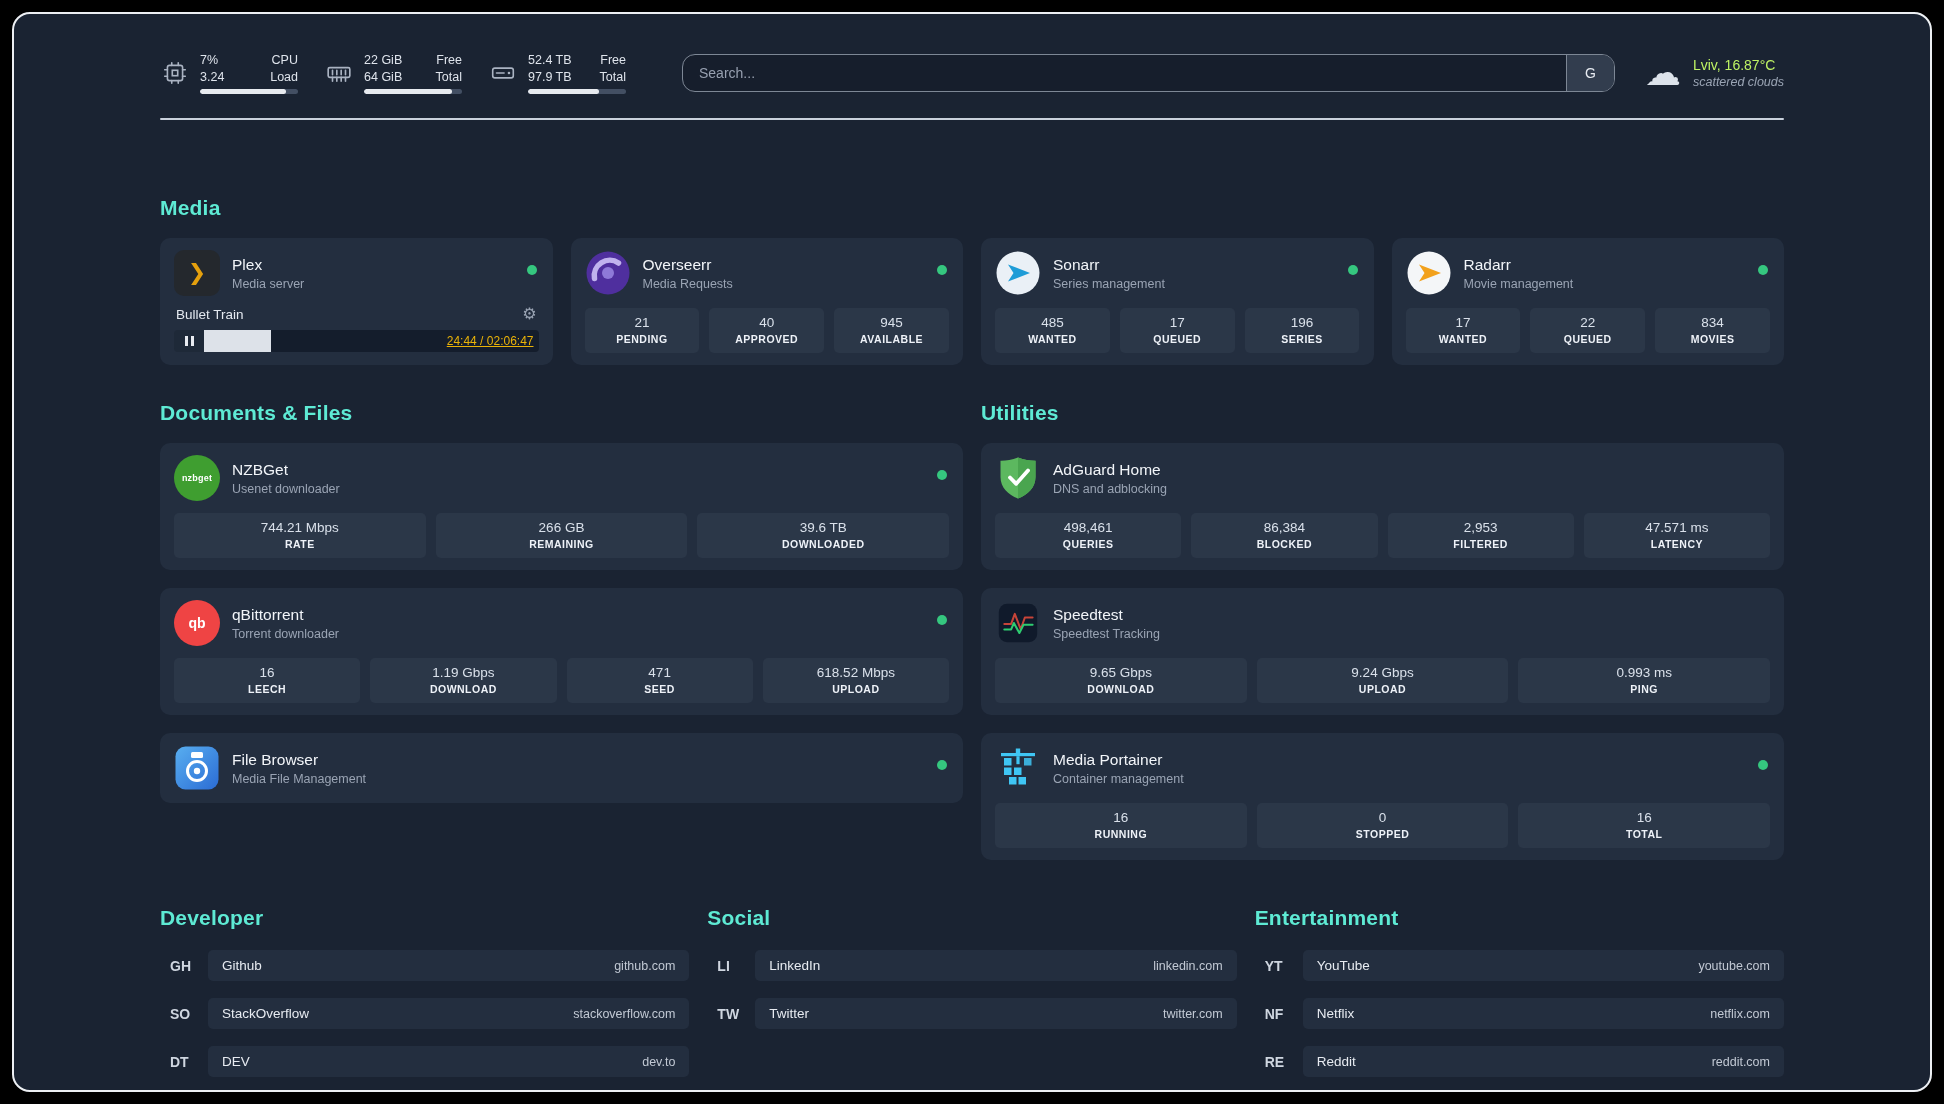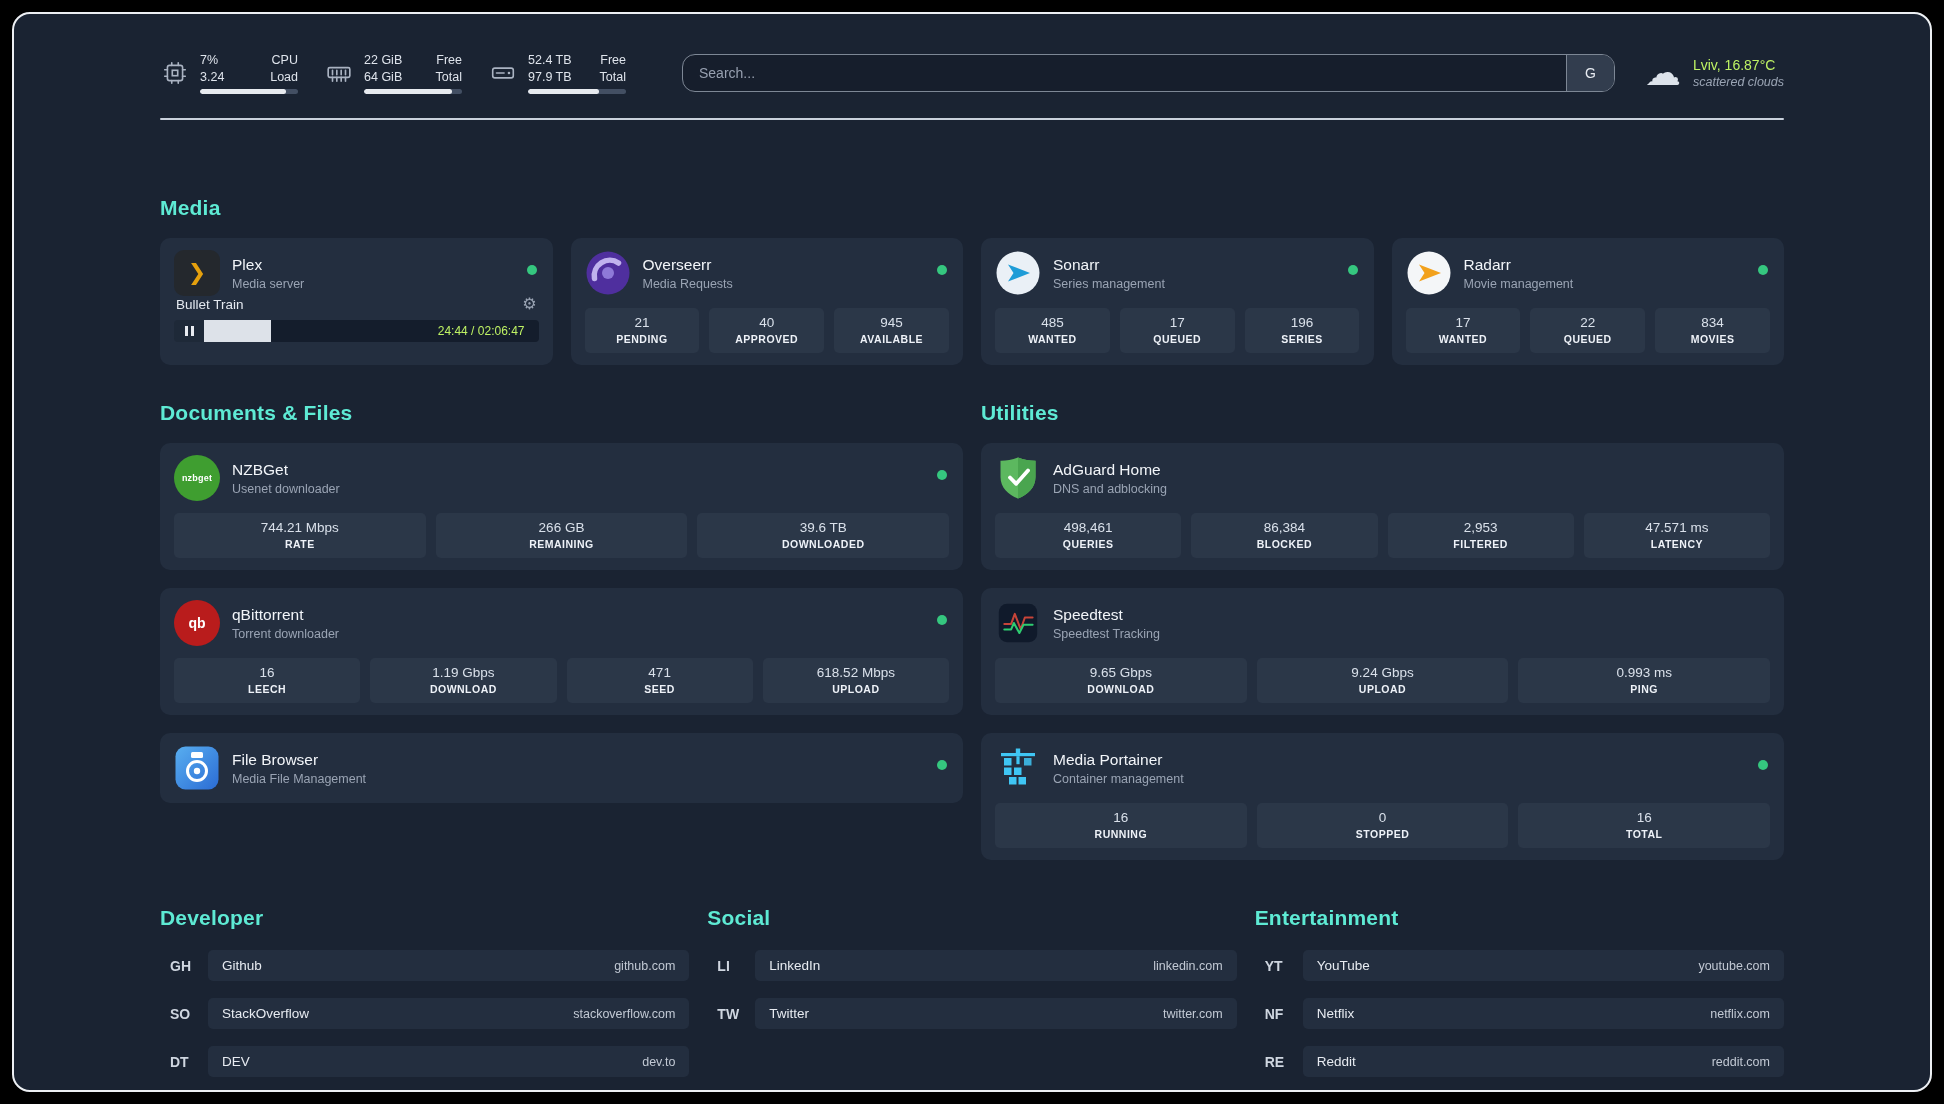--- a/index.html
+++ b/index.html
@@ -56,30 +56,30 @@
   .svc-name { font-size:15.5px; color:#f2f5f9; font-weight:500; }
   .svc-desc { font-size:12.5px; color:#9aa4b4; margin-top:3px; }
   .dot { position:absolute; right:16px; top:27px; width:10px; height:10px; border-radius:50%; background:#35c77f; }
 
   .stats { margin-top:12px; display:flex; gap:10px;align-items:flex-end; }
   .stat { flex:1; background:#2b3748; border-radius:5px; padding:7px 4px 8px; text-align:center; }
   .stat-v { font-size:13.5px; color:#d9e0ea; }
   .stat-l { margin-top:3px; font-size:10.5px; font-weight:700; color:#eef2f8; letter-spacing:.5px; }
 
   
-  .player { margin-top:0; }
+  .player { margin-top:10px; }
   .player-top { display:flex; align-items:center; justify-content:space-between; padding:0 2px; }
   .track-name { font-size:13.5px; color:#e4e9f0; }
   .gear { font-size:16px; color:#98a2b2; cursor:pointer; line-height:1; }
   .player-bar { margin-top:8px; height:22px; display:flex; border-radius:4px; overflow:hidden; }
   .pause { width:30px; background:#1e2938; display:flex; align-items:center; justify-content:center; gap:3px; cursor:pointer; flex:none; }
   .pause i { display:block; width:3px; height:10px; background:#e8ebf0; }
   .ptrack { flex:1; position:relative; background:#141d2c; }
   .pfill { position:absolute; left:0; top:0; bottom:0; background:#dde2e9; }
-  .ptime { position:absolute; right:14px; top:50%; transform:translateY(-50%); font-size:12px; color:#bef264; }
+  .ptime { position:absolute; right:5px; top:50%; transform:translateY(-50%); font-size:12px; color:#eab308;text-decoration:underline; }
 
   .two-col { margin-top:36px; display:grid; grid-template-columns:1fr 1fr; gap:18px; align-items:start; }
   .stack { margin-top:18px; display:flex; flex-direction:column; gap:18px; }
 
   
   .bookmarks { margin-top:46px; display:grid; grid-template-columns:repeat(3,1fr); gap:18px; align-items:start; }
   .bm-list { margin-top:20px; display:flex; flex-direction:column; gap:17px; }
   .bm-row { display:flex; align-items:stretch; height:31px; cursor:pointer; }
   .bm-abbr { width:48px; padding-left:10px; display:flex; align-items:center;
     font-size:14px; font-weight:700; color:#cfd6e0; flex:none; }
@@ -87,21 +87,21 @@
     justify-content:space-between; padding:0 14px; }
   .bm-name { font-size:13.5px; color:#e7ebf1; }
   .bm-url { font-size:12.5px; color:#c2c9d4; }
 
   
   .icon-plex { background:#24282d; border-radius:10px; }
   .icon-plex .chev { color:#e5a00d; font-size:22px; font-weight:bold; }
   .icon-nzbget { width:46px; height:46px; border-radius:50%; background:#3f9e30;
     display:flex; align-items:center; justify-content:center; }
   .icon-nzbget span { font-size:9px; font-weight:700; color:#fff; letter-spacing:.2px; }
-  .icon-qbit { width:46px; height:46px; border-radius:50%; background:#b91c1c;
+  .icon-qbit { width:46px; height:46px; border-radius:50%; background:#ef4444;
     display:flex; align-items:center; justify-content:center; }
   .icon-qbit span { font-size:14px; font-weight:700; color:#fff; }
 </style>
 </head>
 <body>
 
 <div class="frame">
 
   <header class="topbar">
 

